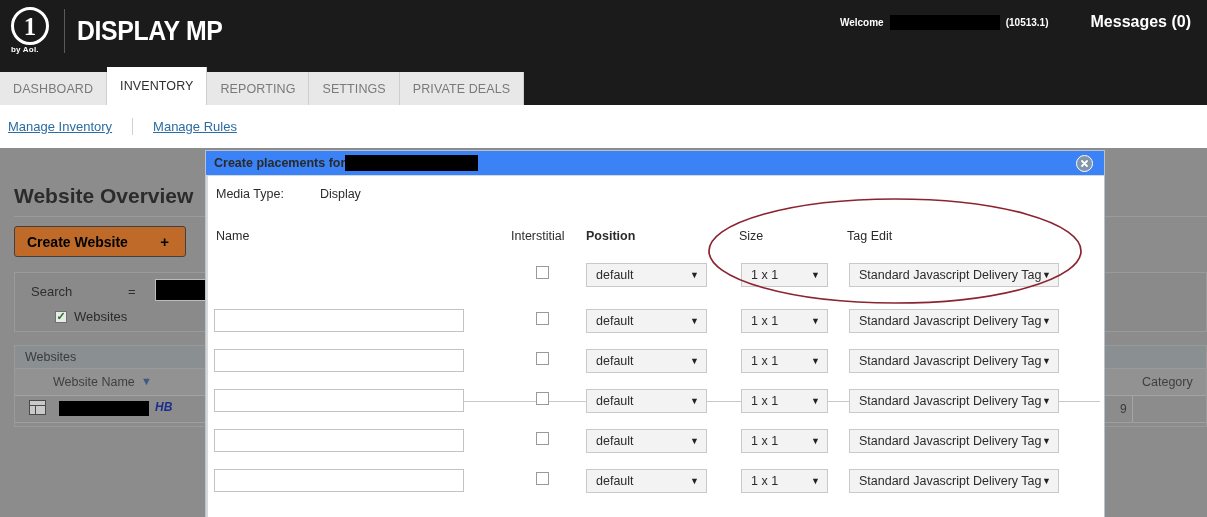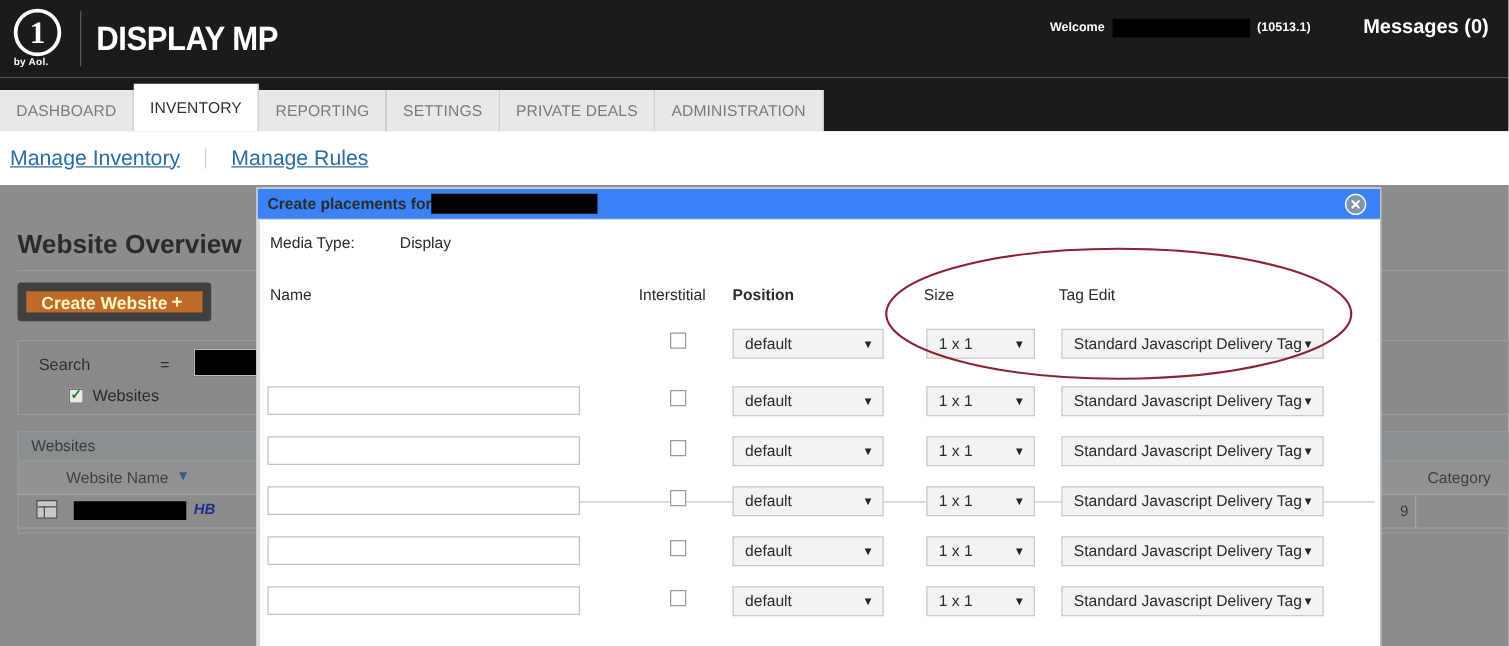--- a/index.html
+++ b/index.html
@@ -58,44 +58,44 @@
   .tab.active {
     background:#ffffff; color:#2f2f2f; height:38px; border-right:1px solid #cfcfcf;
   }
 
   
   .subnav {
     position:absolute; left:0; top:105px; width:1207px; height:43px;
     background:#ffffff; display:flex; align-items:center;
   }
   .subnav a {
-    color:#2b6ca3; font-size:17px; text-decoration:underline; cursor:pointer;
+    color:#2b6ca3; font-size:13px; text-decoration:underline; cursor:pointer;
   }
   .subnav-sep { width:1px; height:17px; background:#d2d2d2; margin:0 20px; }
   .subnav-pad { width:8px; }
 
   
   .page-body {
     position:absolute; left:0; top:148px; width:1207px; height:369px;
     background:#7e7e7e;
   }
   .content-card {
     position:absolute; left:0; top:0; width:1207px; height:369px;
     background:#8c8c8c;
   }
   .page-title {
     position:absolute; left:14px; top:36px;
     font-size:21px; font-weight:bold; color:#2b2b2b;
   }
   .title-rule { position:absolute; left:14px; top:68px; width:1193px; height:1px; background:#9b9b9b; }
 
   .create-btn {
-    position:absolute; left:14px; top:78px; width:155px; height:31px;
-    background:#bf6a28; border:7px solid #404040; border-radius:3px;
-    color:#fef9c3; font-size:14px; font-weight:bold;
+    position:absolute; left:14px; top:78px; width:172px; height:31px;
+    background:#bf6a28; border:1px solid #404040; border-radius:3px;
+    color:#000000; font-size:14px; font-weight:bold;
     display:flex; align-items:center; cursor:pointer;
   }
   .create-btn .cb-label { margin-left:12px; }
   .create-btn .cb-plus { position:absolute; right:16px; font-size:15px; font-weight:bold; }
 
   .multi-edit {
     position:absolute; left:1113px; top:226px; width:92px; height:29px;
     background:#8e9295; border:1px solid #6f7376; border-radius:3px;
     color:#23282c; font-size:13px; font-weight:bold;
     display:flex; align-items:center; justify-content:center; cursor:pointer;
@@ -232,21 +232,20 @@
     </div>
   </div>
 
   <div class="navbar">
     <div class="tabs">
       <div class="tab">DASHBOARD</div>
       <div class="tab active">INVENTORY</div>
       <div class="tab">REPORTING</div>
       <div class="tab">SETTINGS</div>
       <div class="tab">PRIVATE DEALS</div>
-      <div class="tab">ADMINISTRATION</div>
     </div>
   </div>
 
   <div class="subnav">
     <div class="subnav-pad"></div>
     <a>Manage Inventory</a>
     <div class="subnav-sep"></div>
     <a>Manage Rules</a>
   </div>
 

